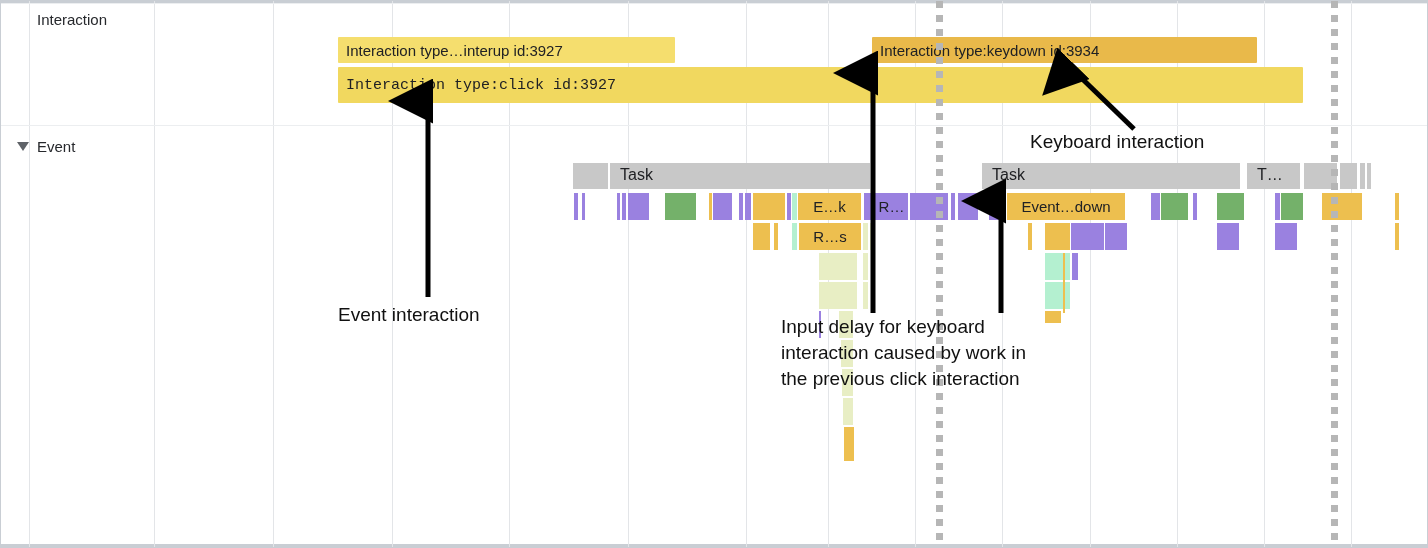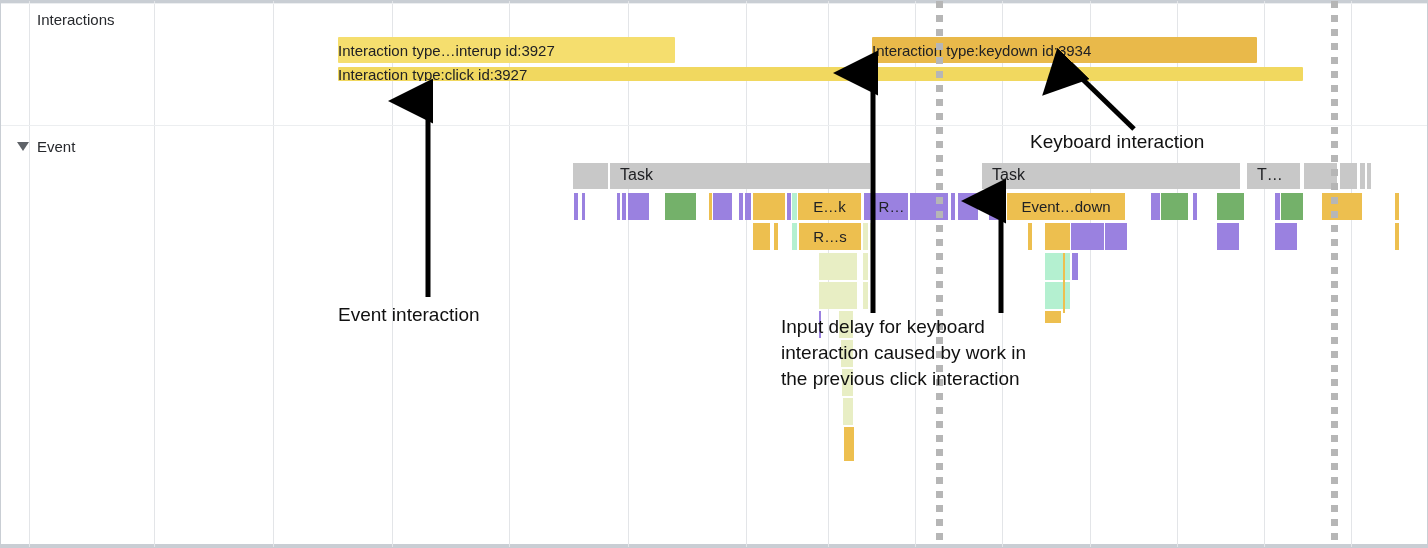--- a/index.html
+++ b/index.html
@@ -13,21 +13,21 @@
   .topline{position:absolute;left:0;right:0;top:0;height:2px;background:#c9ced4;}
   .botline{position:absolute;left:0;right:0;bottom:0;height:3px;background:#c9ced4;}
 
   
   .track-label{position:absolute;font-size:15px;color:#26282c;white-space:nowrap;}
   .tri{position:absolute;width:0;height:0;border-left:6px solid transparent;
        border-right:6px solid transparent;border-top:9px solid #5f6368;}
 
   
   .ibar{position:absolute;height:26px;border-radius:1px;display:flex;align-items:center;
-        box-sizing:border-box;padding-left:0;overflow:hidden;}
+        box-sizing:border-box;padding-left:8px;overflow:hidden;}
   .ibar span{font-size:15px;color:#202124;white-space:nowrap;}
   .ib-light{background:#f5de6e;}
   .ib-mid{background:#f1d85f;}
   .ib-dark{background:#e9b94a;}
 
   
   .fbar{position:absolute;box-sizing:border-box;}
   .task{background:#c8c8c8;}
   .task-lbl{position:absolute;font-size:16px;color:#202124;white-space:nowrap;overflow:hidden;}
   .ev-lbl{position:absolute;font-size:15px;color:#202124;white-space:nowrap;overflow:hidden;
@@ -63,30 +63,30 @@
       <div class="vgrid" style="left: 1001px;"></div>
       <div class="vgrid" style="left: 1089px;"></div>
       <div class="vgrid" style="left: 1176px;"></div>
       <div class="vgrid" style="left: 1263px;"></div>
       <div class="vgrid" style="left: 1350px;"></div>
     </div>
 
   <div class="hrule" style="top:124px;"></div>
   <div class="hrule" style="top:2px;"></div>
 
-  <div class="track-label" style="left:36px;top:10px;">Interactions</div>
+  <div class="track-label" style="left:36px;top:10px;">Interaction</div>
 
   <span class="tri" style="left:16px;top:141px;"></span>
   <div class="track-label" style="left:36px;top:137px;">Event</div>
 
   <div id="interaction-layer">
       <div class="ibar ib-light" style="left: 337px; top: 36px; width: 337px; height: 26px;">
         <span>Interaction type…interup id:3927</span>
       </div>
-      <div class="ibar ib-mid" style="left: 337px; top: 66px; width: 965px; height: 14px;">
+      <div class="ibar ib-mid" style="left: 337px; top: 66px; width: 965px; height: 36px; font-family: Liberation Mono, monospace;">
         <span>Interaction type:click id:3927</span>
       </div>
       <div class="ibar ib-dark" style="left: 871px; top: 36px; width: 385px; height: 26px;">
         <span>Interaction type:keydown id:3934</span>
       </div>
     </div>
 
   <div id="flame-layer">
       <div class="fbar task" style="left: 572px; top: 162px; width: 35px; height: 26px; background: rgb(200, 200, 200);"></div>
       <div class="fbar task" style="left: 609px; top: 162px; width: 260px; height: 26px; background: rgb(200, 200, 200);">

